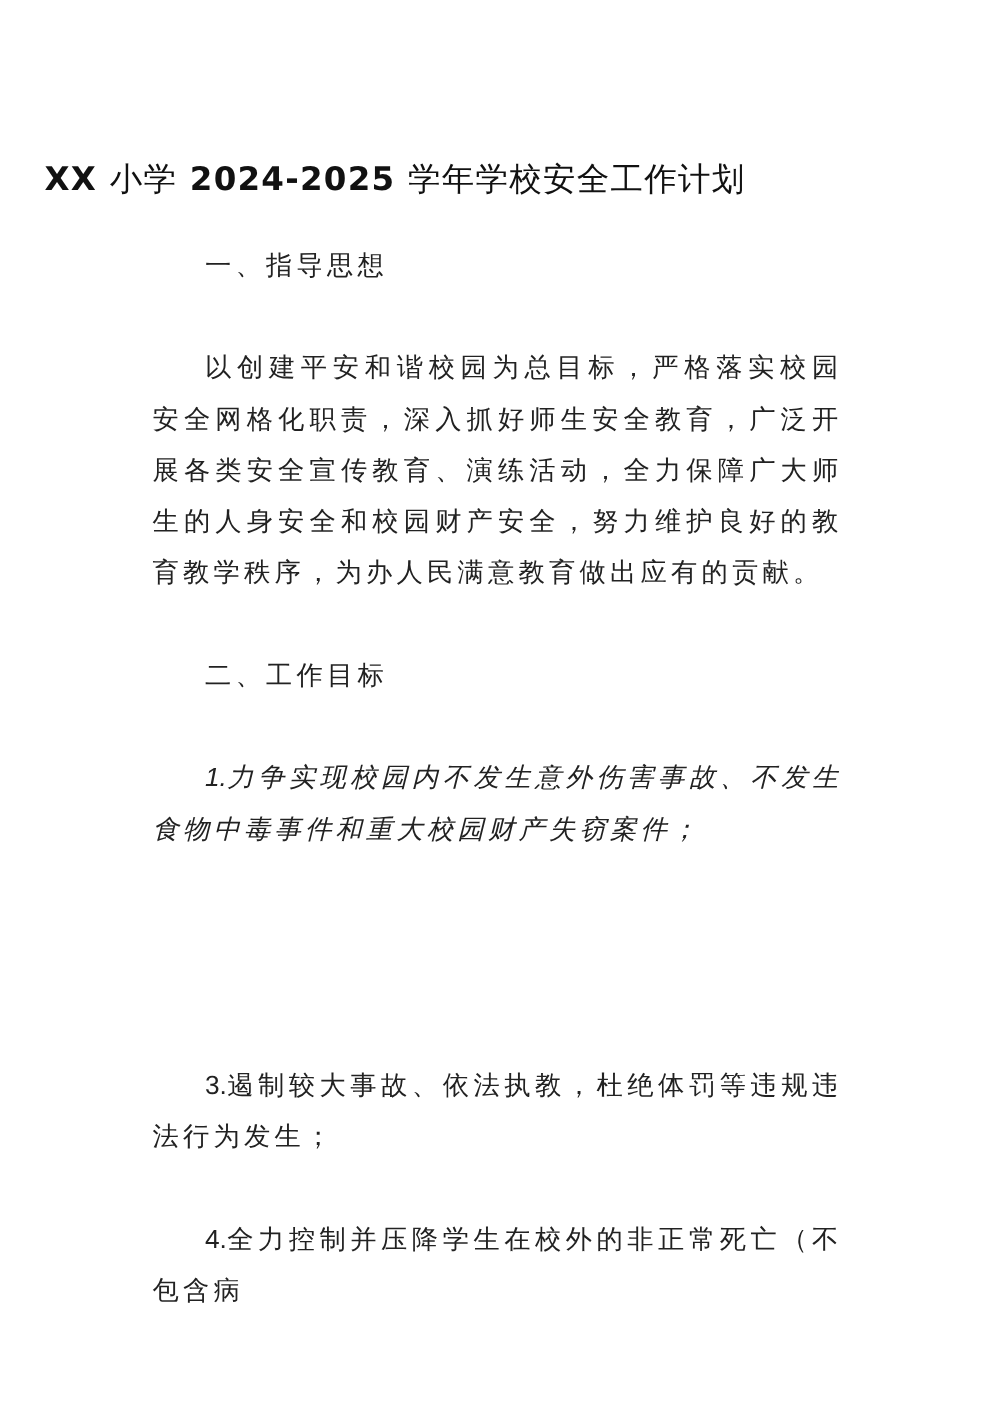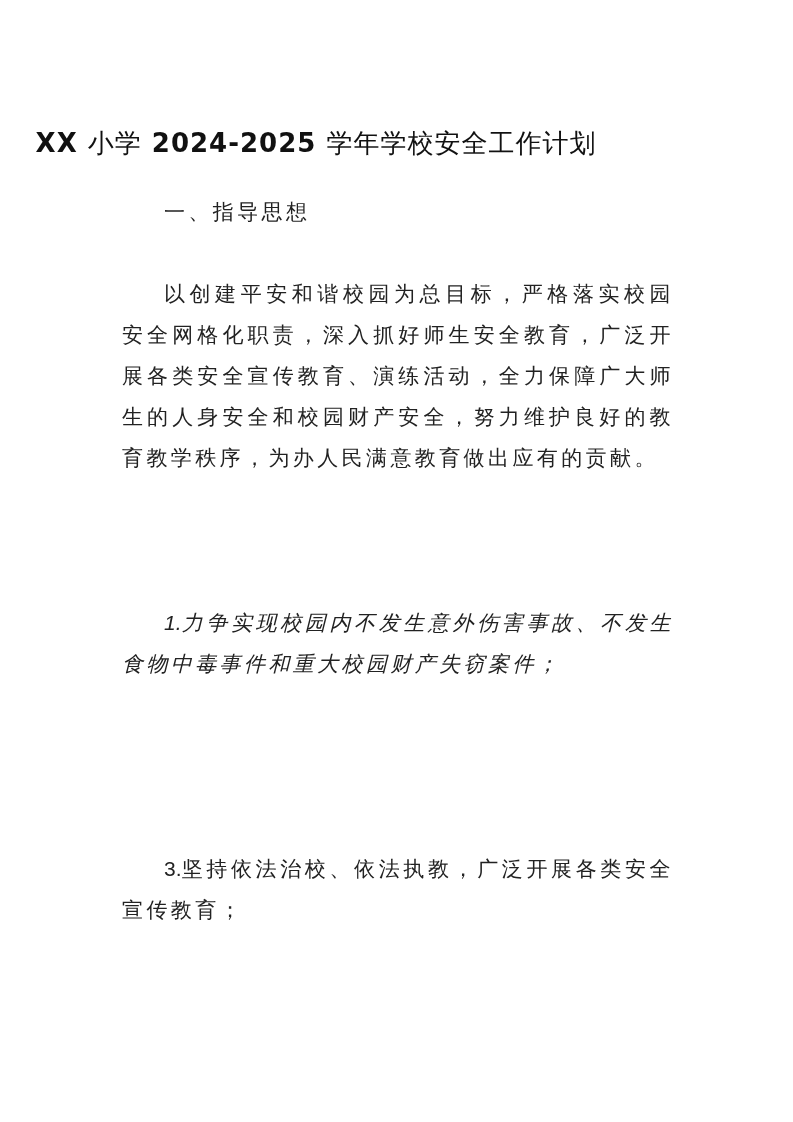--- a/index.html
+++ b/index.html
@@ -23,24 +23,28 @@
     <span>XX</span>
     <span class="cjk">小学</span>
     <span>2024-2025</span>
     <span class="cjk">学年学校安全工作计划</span>
   </div>
 
   <div class="block indent" style="top:274px;">以创建平安和谐校园为总目标，严格落实校园安全网格化职责，深入抓好师生安全教育，广泛开展各类安全宣传教育、演练活动，全力保障广大师生的人身安全和校园财产安全，努力维护良好的教育教学秩序，为办人民满意教育做出应有的贡献。</div>
 
   <div class="block indent" style="top:192px;">一、指导思想</div>
 
+  <div class="block indent" style="top:520px;">二、工作目标</div>
 
   <div class="block indent" style="top:602px;font-style:italic;">
     <span class="num">1.</span><span>力争实现校园内不发生意外伤害事故、不发生食物中毒事件和重大校园财产失窃案件；</span>
   </div>
 
 
   <div class="block indent" style="top:848px;">
-    <span class="num">3.</span><span>坚持依法治校、依法执教，广泛开展各类安全宣传教育；</span>
+    <span class="num">3.</span><span>遏制较大事故、依法执教，杜绝体罚等违规违法行为发生；</span>
   </div>
 
+  <div class="block indent" style="top:971px;">
+    <span class="num">4.</span><span>全力控制并压降学生在校外的非正常死亡（不包含病</span>
+  </div>
 
 </div>
 
 </body></html>

